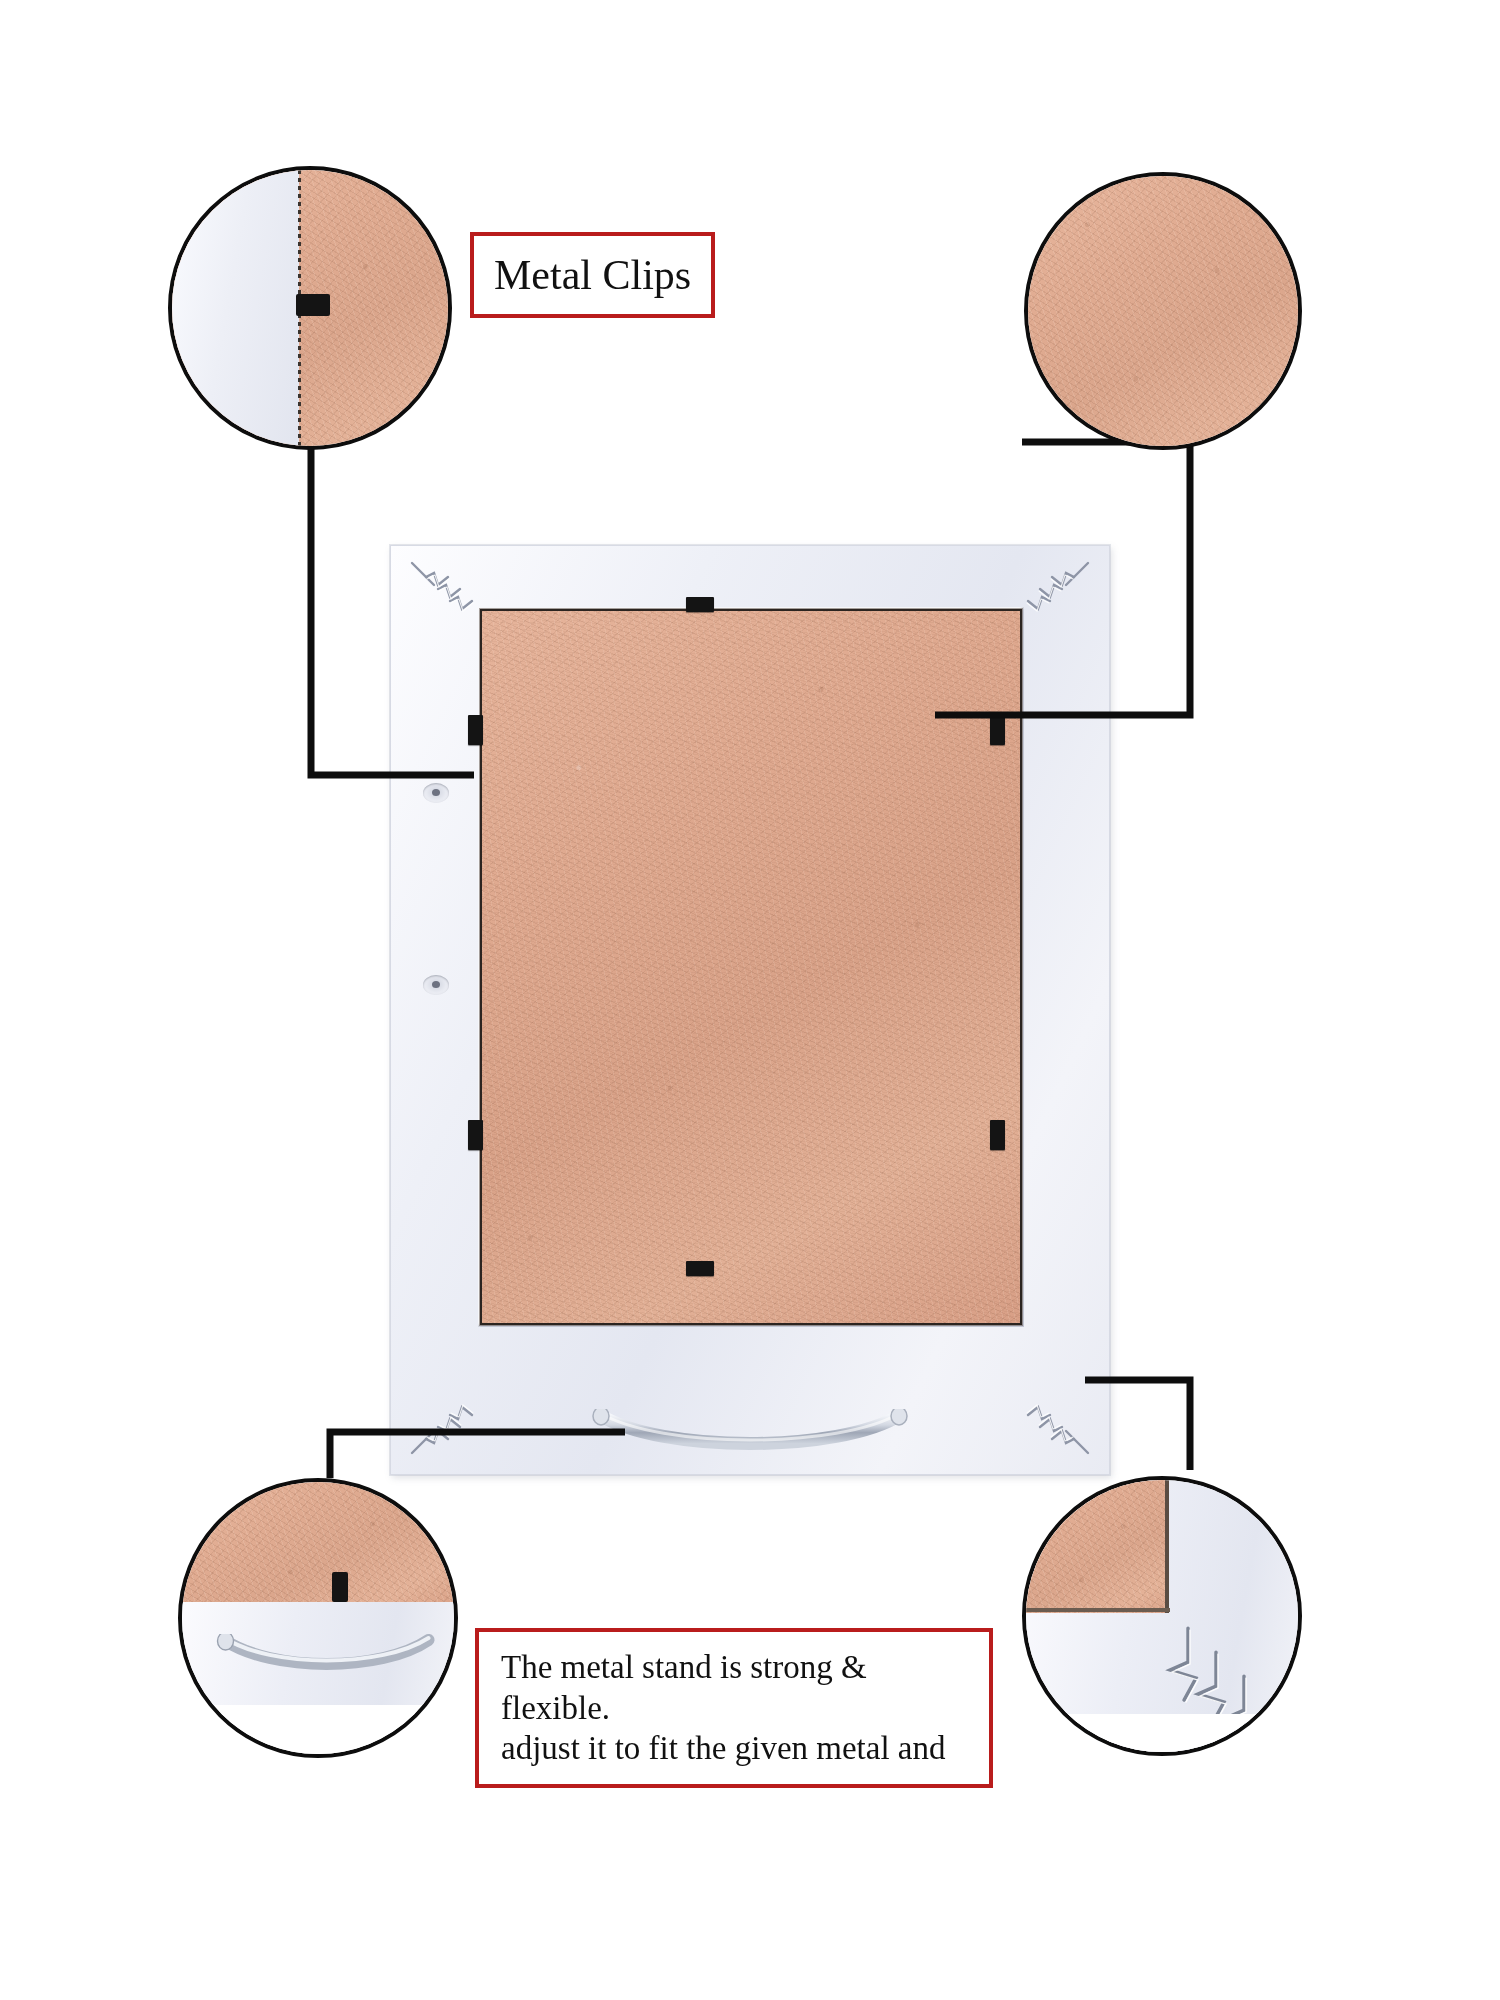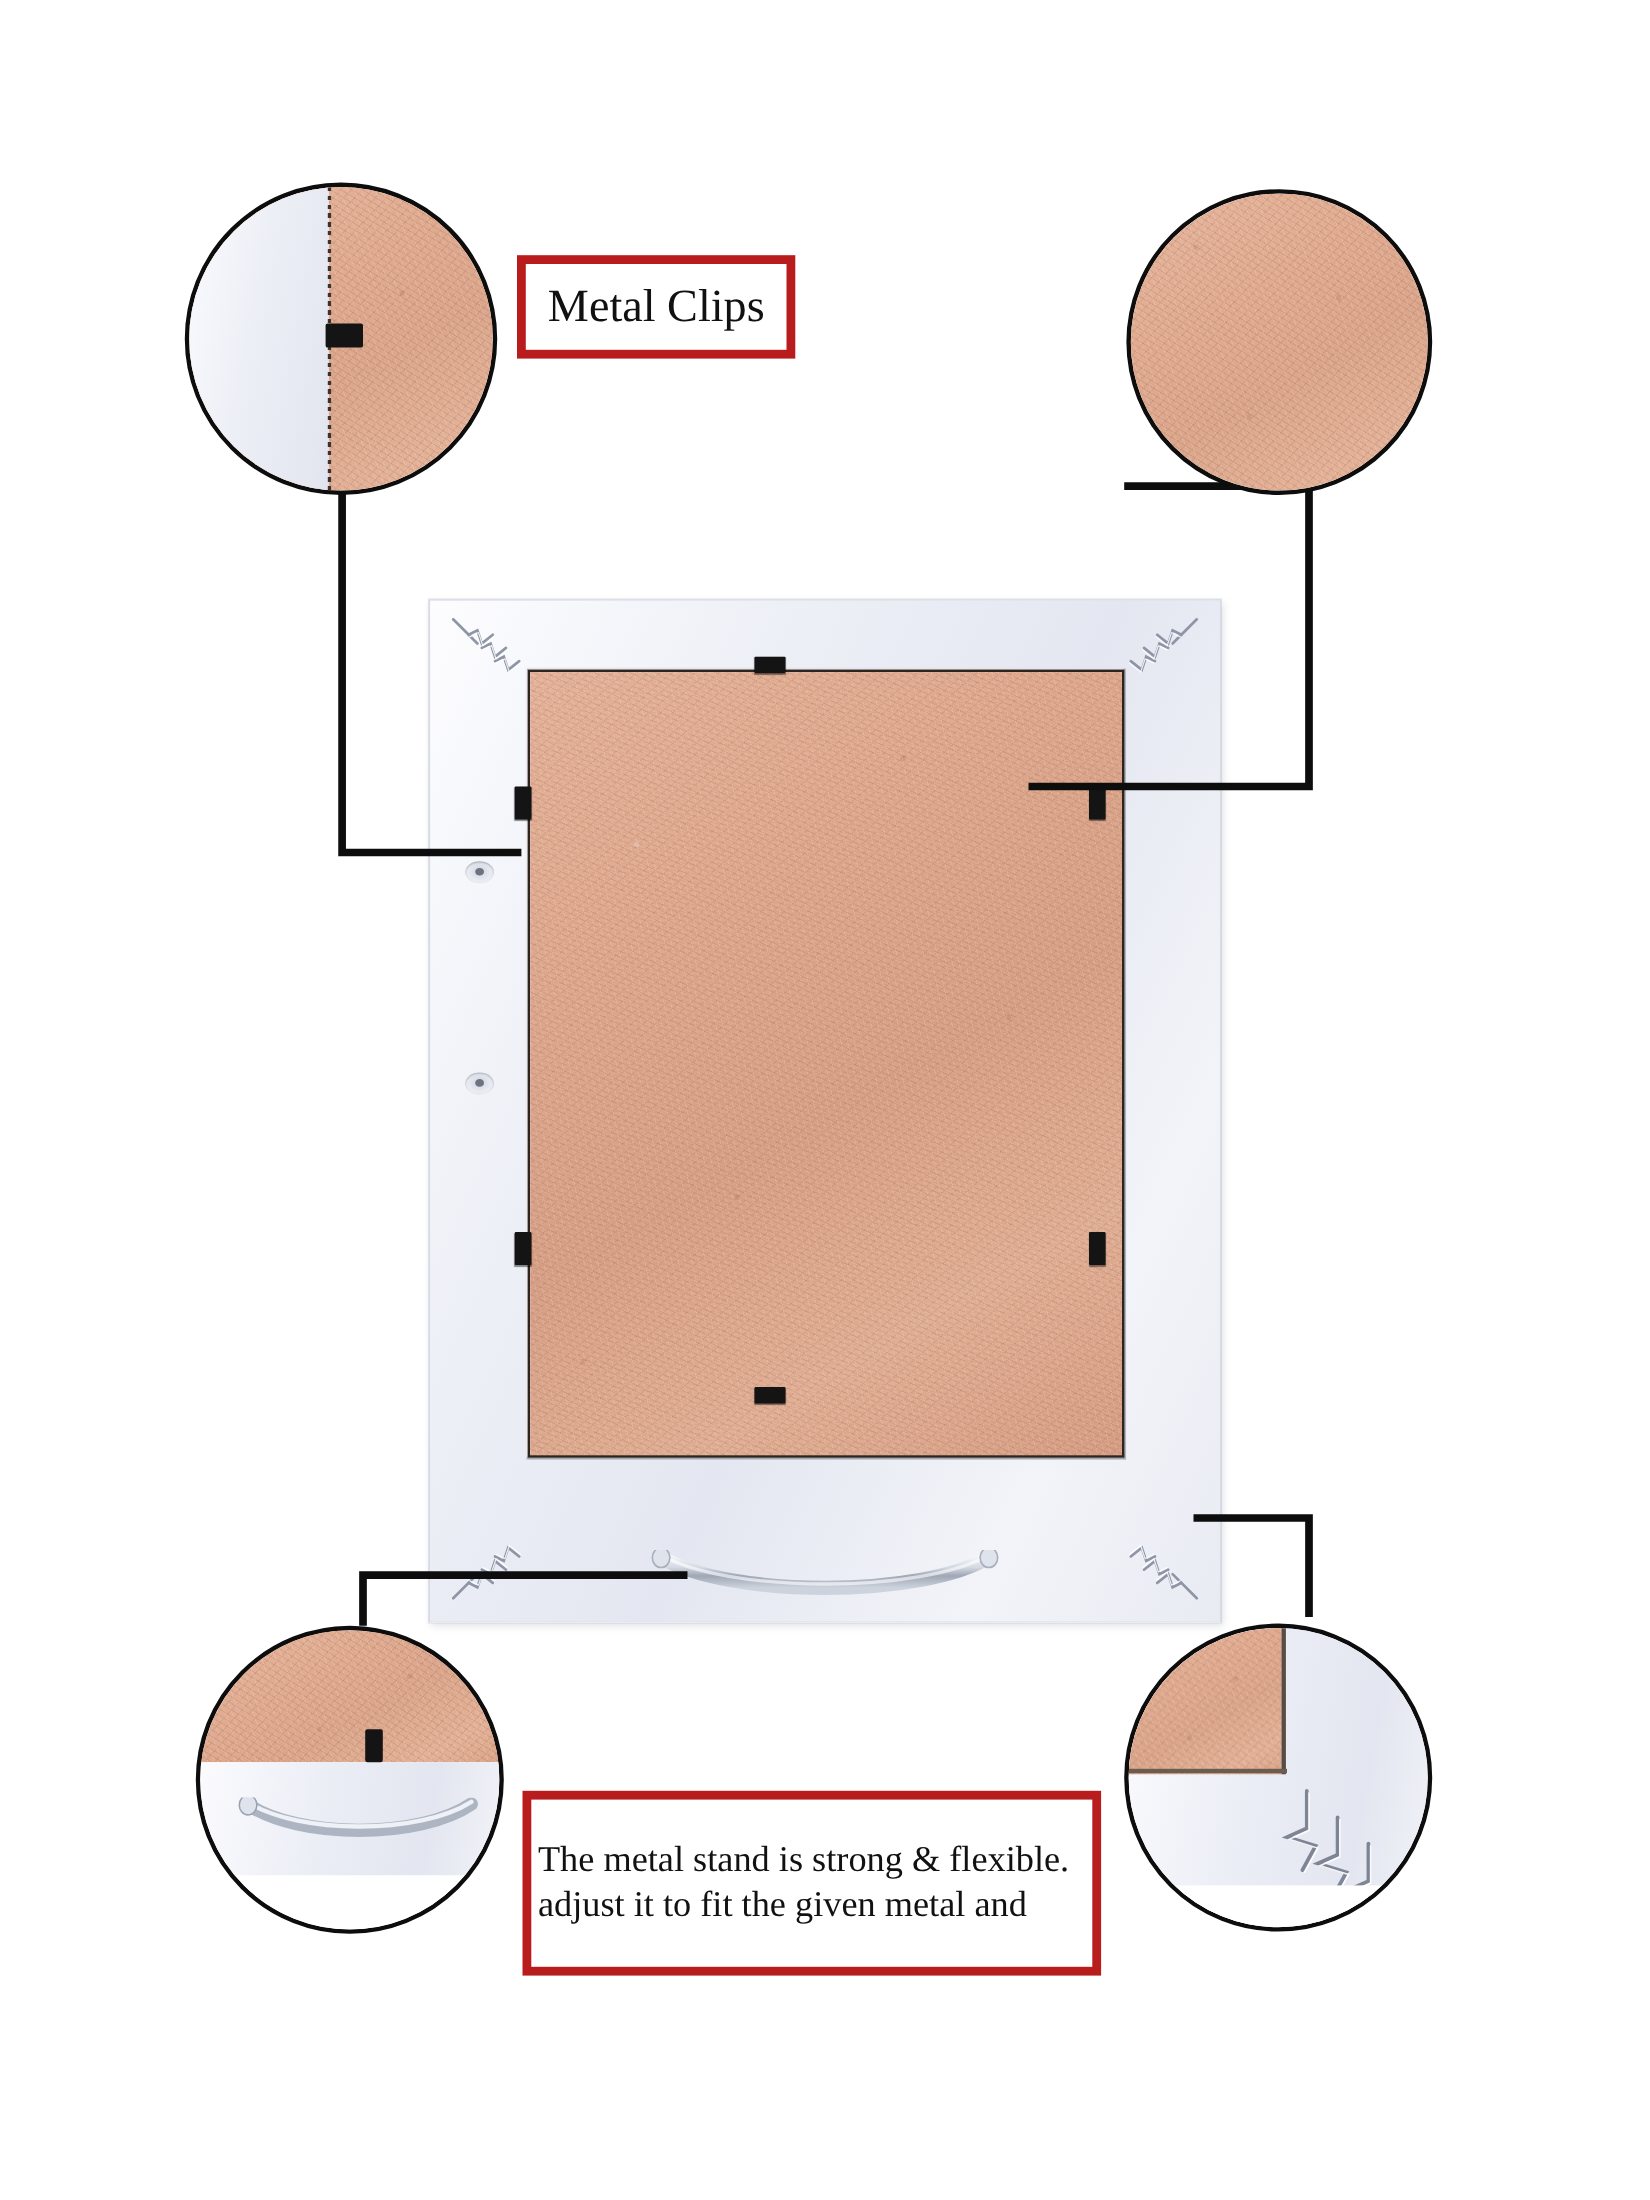--- a/index.html
+++ b/index.html
@@ -92,34 +92,34 @@
       repeating-linear-gradient(-47deg, rgba(105,62,40,.09) 0 1px, transparent 1px 7px),
       repeating-linear-gradient(70deg, rgba(255,240,228,.13) 0 1px, transparent 1px 6px);
   }
   .c-white-fill{
     position:absolute;
     background:linear-gradient(100deg,#fbfbfe 0%,#eceef6 40%,#e3e6f0 75%,#f2f3f8 100%);
   }
 
   
   .label-box{
-    position:absolute;background:#ffffff;border:8px solid #b91c1c;
+    position:absolute;background:#ffffff;border:4px solid #b91c1c;
     display:flex;align-items:center;
     font-family:"Liberation Serif","DejaVu Serif",serif;
     color:#111111;white-space:nowrap;
   }
   .label-box .txt{padding:0 20px;}
   #label-metal-clips{left:470px;top:232px;height:78px;font-size:42px;}
   #label-mdf{left:673px;top:398px;height:82px;font-size:42px;}
   #label-joints{left:783px;top:1498px;height:80px;font-size:42px;}
   #label-stand{
     left:475px;top:1628px;width:510px;height:152px;font-size:33px;
     line-height:1.24;white-space:normal;align-items:center;
   }
-  #label-stand .txt{padding:0 6px;}
+  #label-stand .txt{padding:0 22px;}
 
   
   #leaders{position:absolute;left:0;top:0;width:1500px;height:2000px;pointer-events:none;}
 </style>
 </head>
 <body>
 
 <div class="stage">
 
   <div id="frame-assembly">

